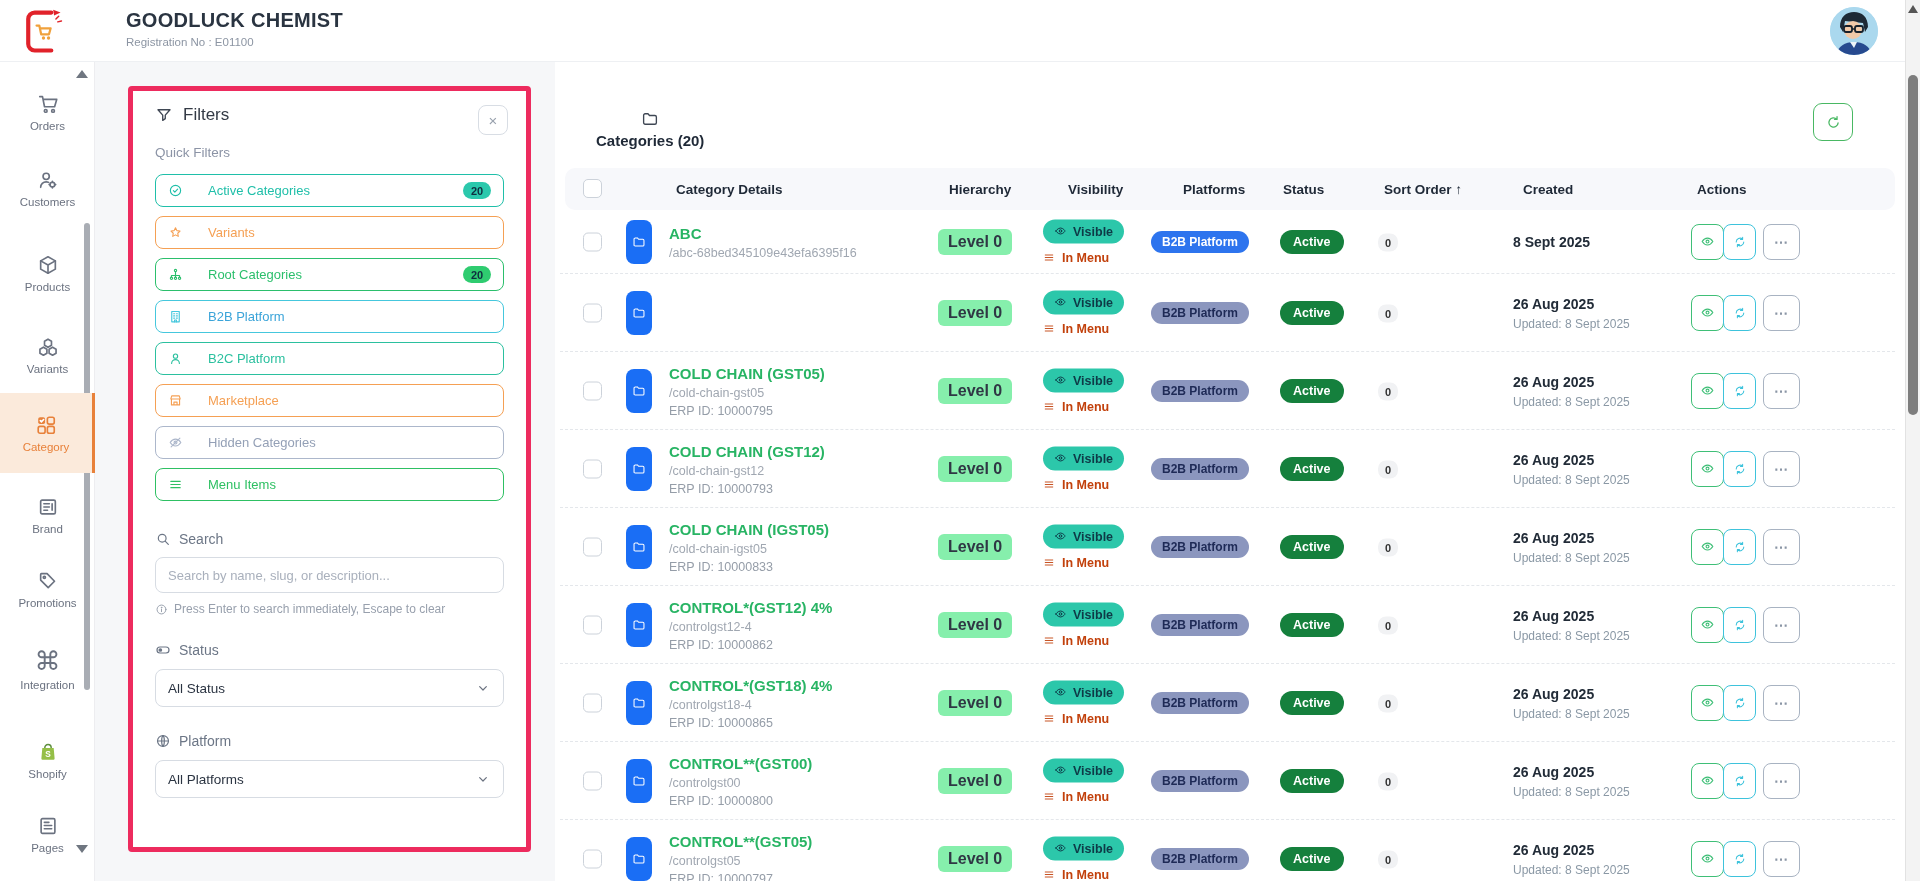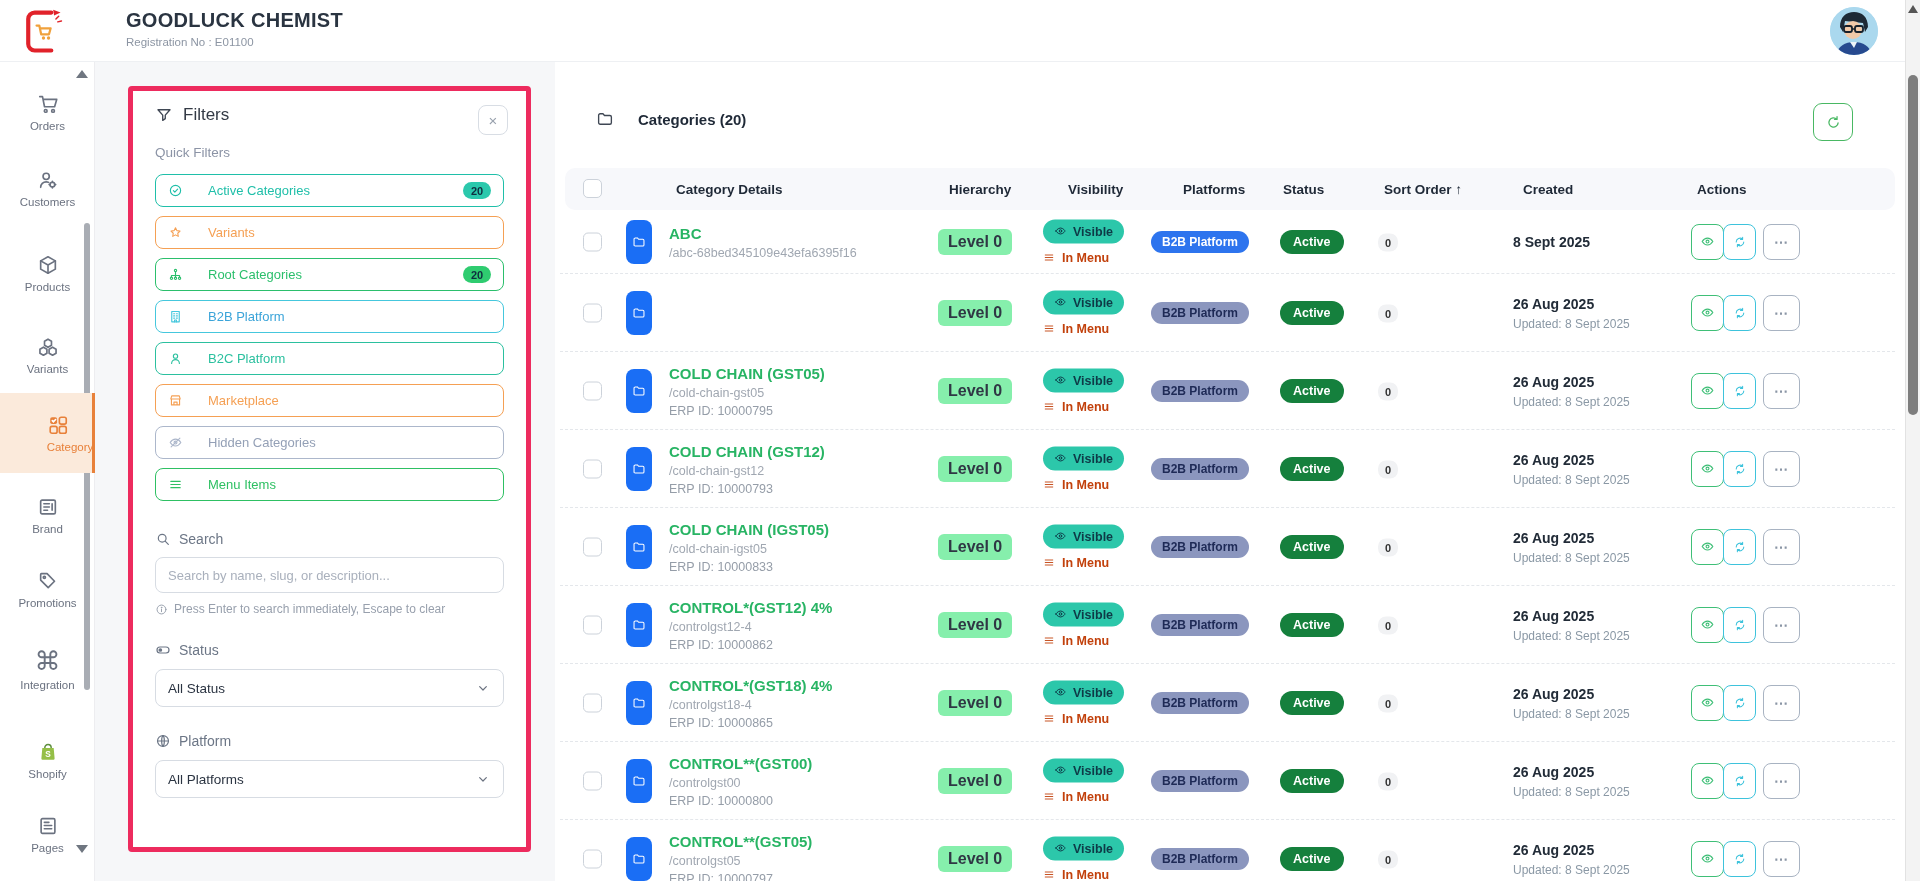--- a/index.html
+++ b/index.html
@@ -21,21 +21,21 @@
   .page { position:absolute; left:0; top:62px; right:15px; bottom:0; background:#fff; }
   .left-bg { position:absolute; left:95px; top:0; width:460px; bottom:0; background:#f6f7f9; }
 
   
   .sidebar { position:absolute; left:0; top:0; width:95px; bottom:0; background:#fff;
     border-right:1px solid #ededf0; z-index:3; }
   .nav-item { position:absolute; left:0; width:95px; height:64px; display:flex; flex-direction:column;
     align-items:center; justify-content:center; gap:5px; color:#6b7280; cursor:pointer; }
   .nav-item .lbl { font-size:11.5px; color:#6b7280; }
   .nav-item.active { background:#fbeadb; border-right:3px solid #e8813a; height:80px; }
-  .nav-item.active .lbl, .nav-item.active { color:#e8813a;padding-left:24px; }
+  .nav-item.active .lbl, .nav-item.active { color:#e8813a; }
   .sb-arrow-up, .sb-arrow-dn { position:absolute; left:76px; width:0; height:0; cursor:pointer;
     border-left:6px solid transparent; border-right:6px solid transparent; }
   .sb-arrow-up { top:8px; border-bottom:8px solid #6f7680; }
   .sb-arrow-dn { bottom:28px; border-top:8px solid #6f7680; }
   .sb-thumb { position:absolute; left:84px; top:161px; width:6px; height:467px; border-radius:3px;
     background:#a9adb4; cursor:pointer; }
 
   
   .filter-card { position:absolute; left:128px; top:24px; width:403px; height:766px; background:#fff;
     border:5px solid #ed2b5e; border-radius:4px; z-index:2; padding:14px 22px 0 22px; overflow:hidden; }
@@ -58,22 +58,22 @@
   .f-input::placeholder { color:#a9b0bc; }
   .f-hint { margin-top:9px; display:flex; align-items:center; gap:6px; font-size:12px; color:#98a0ad; }
   .f-select { margin-top:11px; height:38px; border:1.5px solid #d7dce3; border-radius:8px;
     display:flex; align-items:center; justify-content:space-between; padding:0 12px; cursor:pointer;
     background:#fff; }
   .f-select .val { font-size:13.5px; color:#2b3442; }
   .mt30 { margin-top:30px; } .mt26 { margin-top:26px; }
 
   
   .main { position:absolute; left:560px; top:0; right:10px; bottom:0; background:#fff; }
-  .m-title { position:absolute; left:36px; top:48px; display:flex; align-items:center; gap:24px;
-    color:#3f4754; }
+  .m-title { position:absolute; left:36px; top:48px; display:flex; align-items:center; gap:4px;
+    color:#3f4754;flex-direction:column; }
   .m-title-text { font-size:15px; font-weight:600; color:#1f2937; }
   .refresh-btn { position:absolute; left:1253px; top:41px; width:40px; height:38px; border:1.5px solid #49b863;
     border-radius:9px; background:#fff; color:#49b863; display:flex; align-items:center; justify-content:center;
     cursor:pointer; }
   .thead { position:absolute; left:5px; top:106px; width:1330px; height:42px; background:#f7f8fb;
     border-radius:10px; }
   .th { position:absolute; top:50%; transform:translateY(-50%); font-size:13.5px; font-weight:600;
     color:#1f2937; white-space:nowrap; }
   .checkbox { width:19px; height:19px; border:1.5px solid #ccd2da; border-radius:5px; background:#fff;
     cursor:pointer; }

